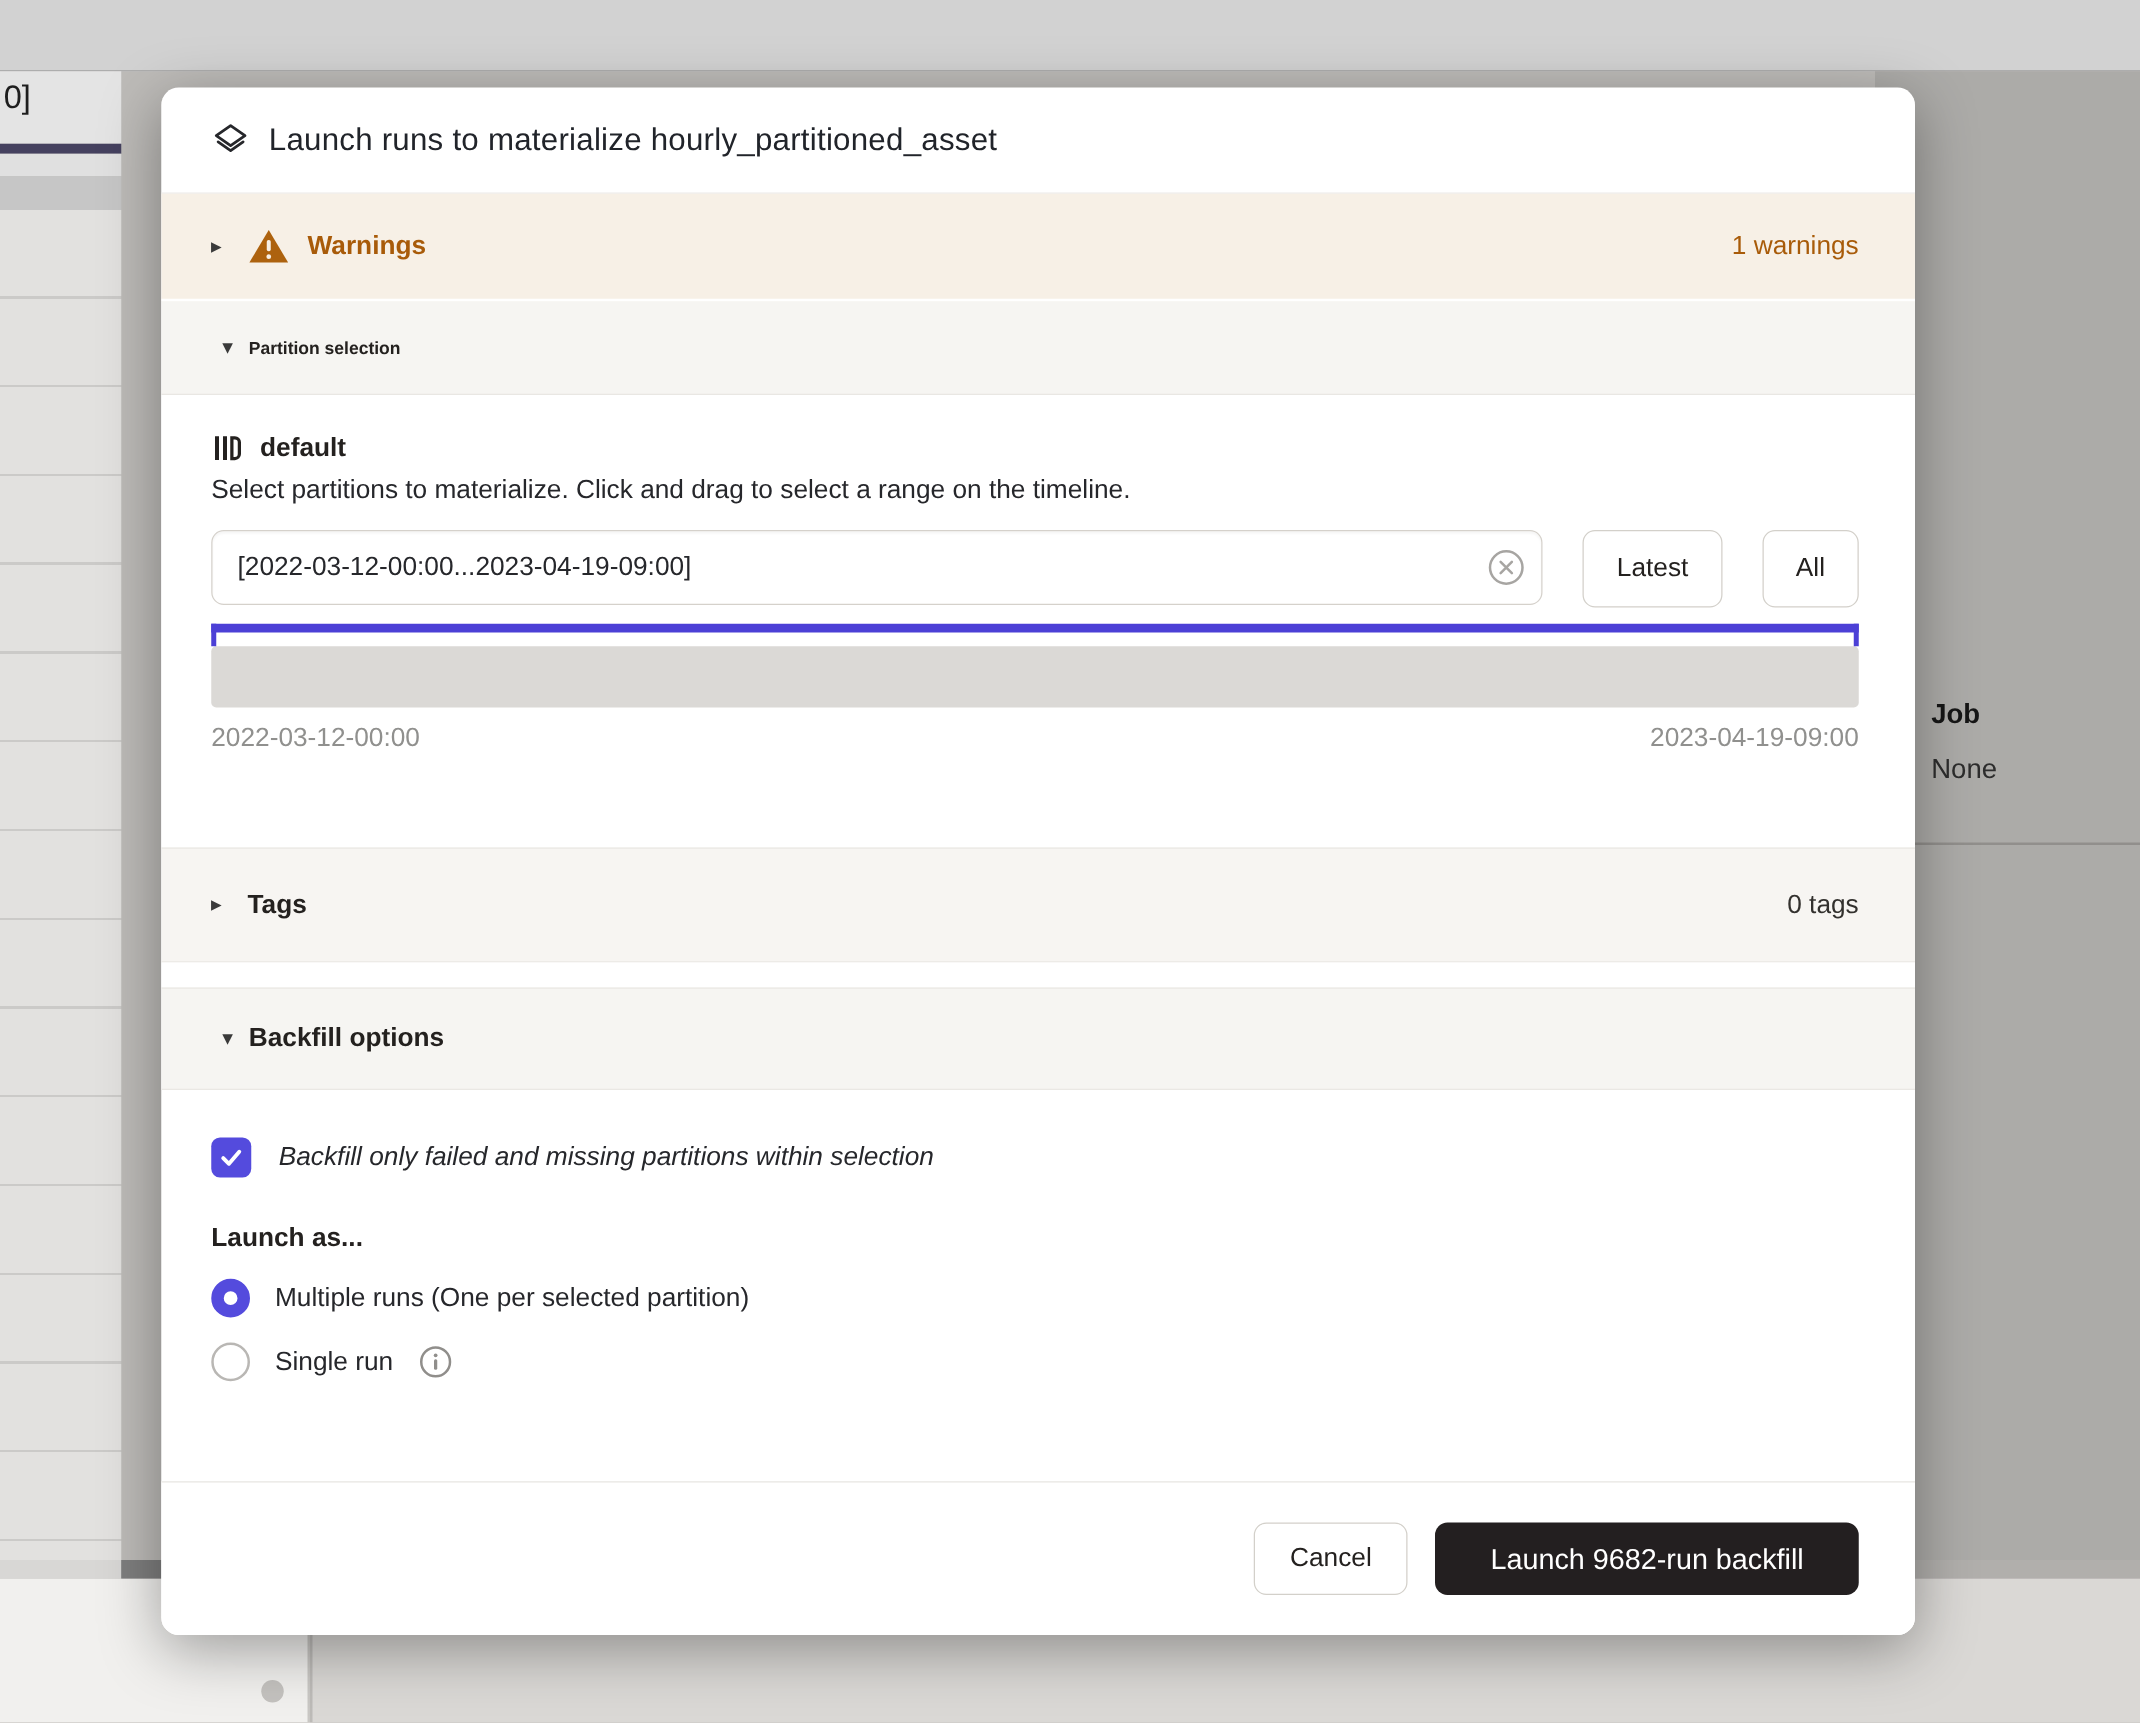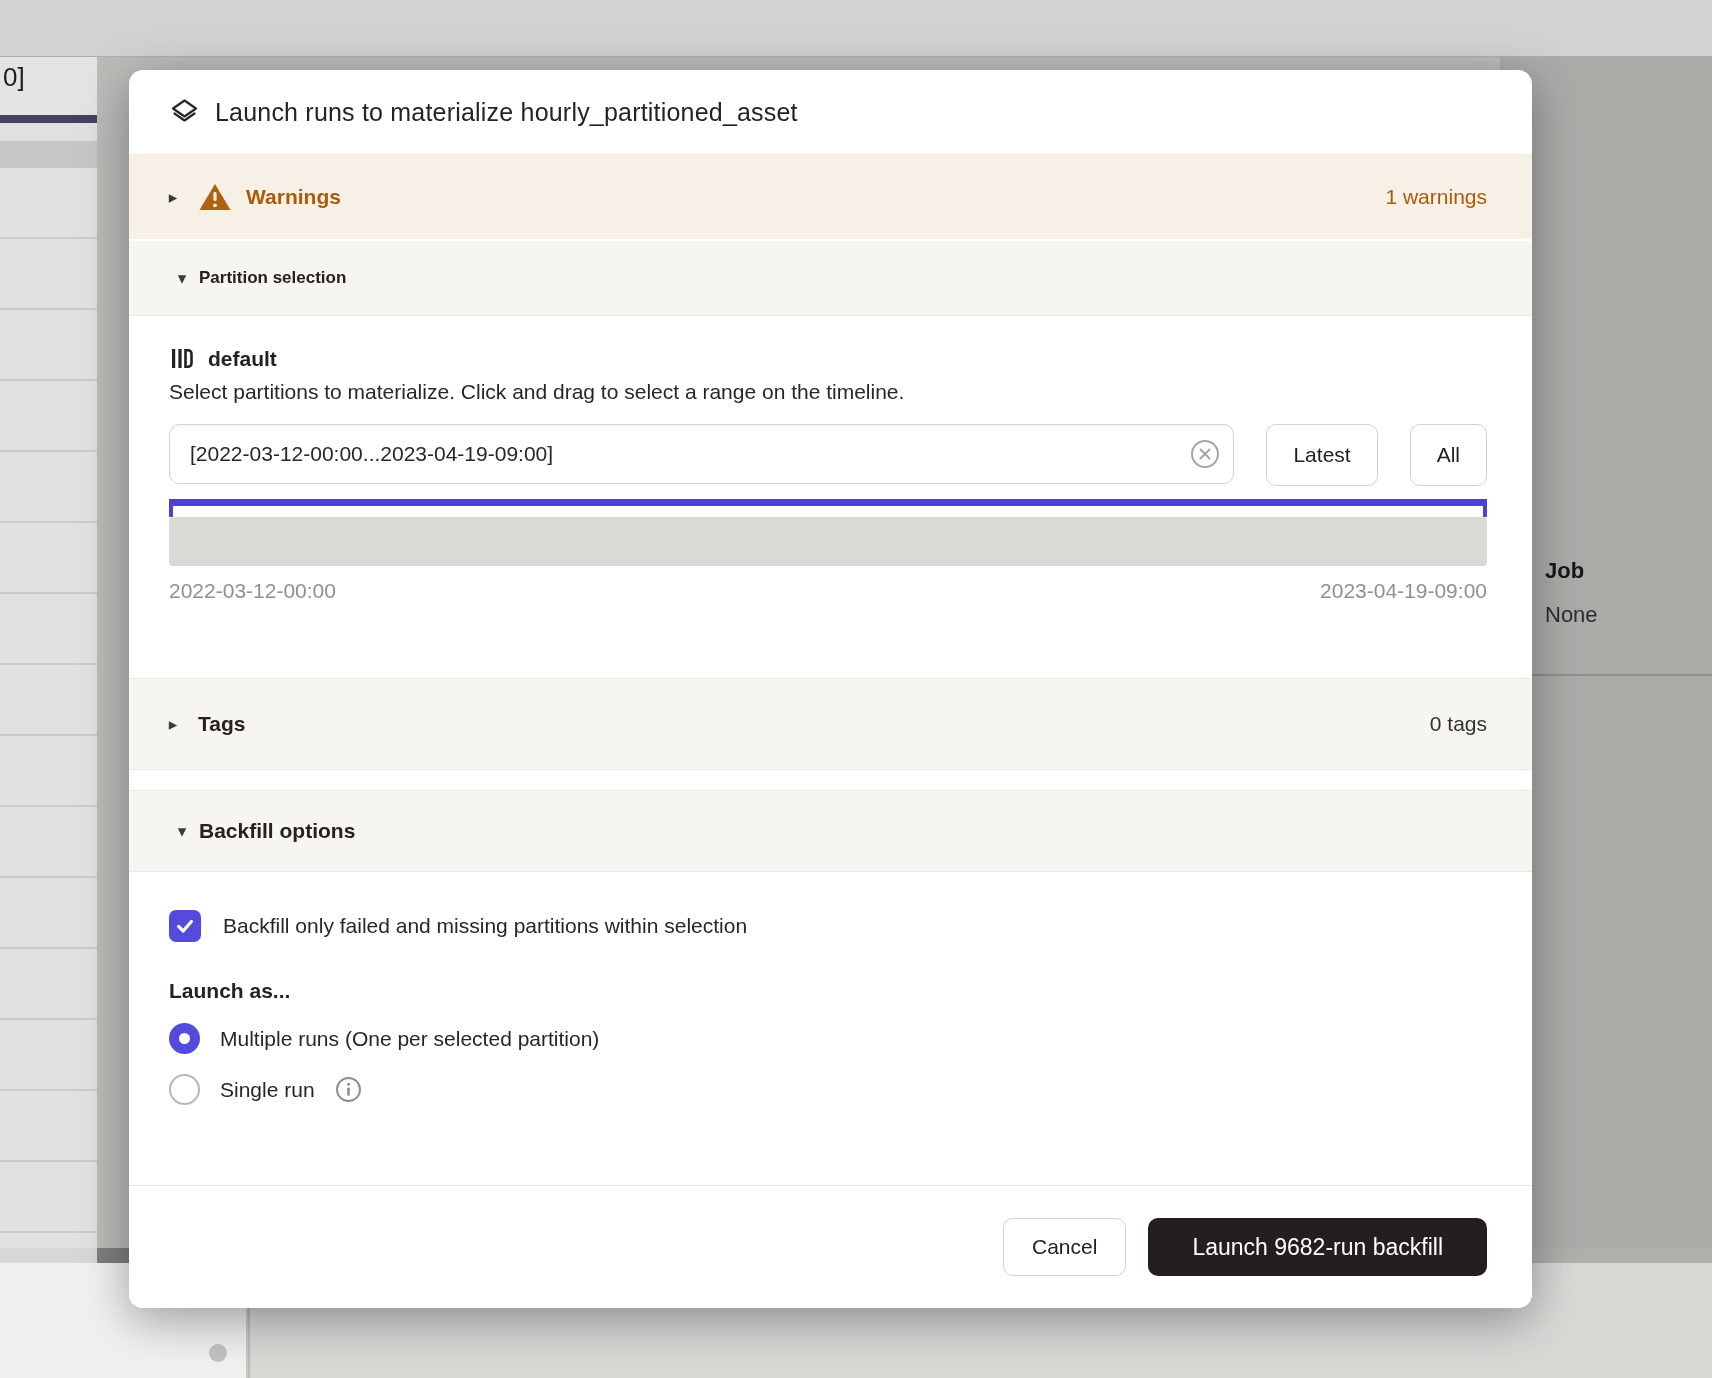--- a/index.html
+++ b/index.html
@@ -38,21 +38,21 @@
 
   .m-title { height:85px; padding:0 40px; gap:15px; border-bottom:1px solid #ECEAE7; }
   .m-title-text { font-size:25px; font-weight:500; color:#21242A; letter-spacing:0.2px; }
 
   .m-warnings { height:86px; background:#F7F0E6; border-bottom:2px solid #FFFFFF; padding:0 45px 0 33px; gap:14px; cursor:pointer; }
   .caret { font-size:17px; color:#3A3A3A; width:22px; text-align:center; }
   .warn-label { font-size:21px; font-weight:700; color:#A85B09; }
   .warn-count { margin-left:auto; font-size:21px; color:#A85B09; }
 
   .m-sec-header { height:75px; background:#F6F5F2; border-bottom:1px solid #E9E7E3; padding:0 40px 0 42px; gap:6px; cursor:pointer; }
-  .m-sec-header .sec-label { font-size:17px; font-weight:700; color:#24211F; }
+  .m-sec-header .sec-label { font-size:14px; font-weight:700; color:#24211F; }
 
   .m-part-body { background:#FFFFFF; padding:30px 45px 0 40px; height:362px; }
   .dim-row { display:flex; align-items:center; gap:14px; }
   .dim-name { font-size:21px; font-weight:700; color:#24211F; }
   .part-desc { margin-top:9px; font-size:21px; color:#26272B; }
 
   .input-row { margin-top:20px; display:flex; align-items:stretch; gap:32px; }
   .part-input-wrap { flex:1; position:relative; }
   .part-input { width:100%; height:60px; border:1px solid #D5D1CB; border-radius:10px; padding:0 56px 0 20px;
     font-size:21px; color:#26272B; font-family:inherit; background:#FFFFFF; box-shadow:inset 0 2px 2px rgba(0,0,0,0.04); outline:none; }
@@ -73,21 +73,21 @@
 
   .m-gap { height:20px; background:#FFFFFF; }
 
   .m-bf-header { height:82px; background:#F6F5F2; border-top:1px solid #EAE8E4; border-bottom:1px solid #EAE8E4;
     padding:0 40px 0 42px; gap:6px; cursor:pointer; }
   .m-bf-header .sec-label { font-size:21px; font-weight:700; color:#24211F; }
 
   .m-bf-body { padding:38px 45px 0 40px; }
   .check-row { display:flex; align-items:center; gap:22px; cursor:pointer; }
   .checkbox { width:32px; height:32px; border-radius:7px; background:#544BDD; flex:none; display:flex; align-items:center; justify-content:center; }
-  .check-label { font-size:21px; color:#26272B; }
+  .check-label { font-size:21px; color:#26272B;font-style:italic; }
   .launch-as { margin-top:37px; font-size:21px; font-weight:700; color:#24211F; }
   .radio-row { margin-top:20px; display:flex; align-items:center; gap:20px; cursor:pointer; }
   .radio { width:31px; height:31px; border-radius:50%; flex:none; background:#FFFFFF; border:2px solid #B9B7B4; }
   .radio.selected { border:10px solid #544BDD; }
   .radio-label { font-size:21px; color:#26272B; }
 
   .m-footer { position:absolute; left:0; bottom:0; width:100%; height:123px; background:#FFFFFF;
     border-top:1px solid #E8E6E2; display:flex; align-items:center; justify-content:flex-end; gap:22px; padding:0 45px; }
   .btn-cancel { height:58px; padding:0 28px; border:1px solid #D3D0CA; border-radius:10px; background:#FFFFFF;
     font-size:21px; color:#24211F; font-family:inherit; cursor:pointer;text-align:right; }

